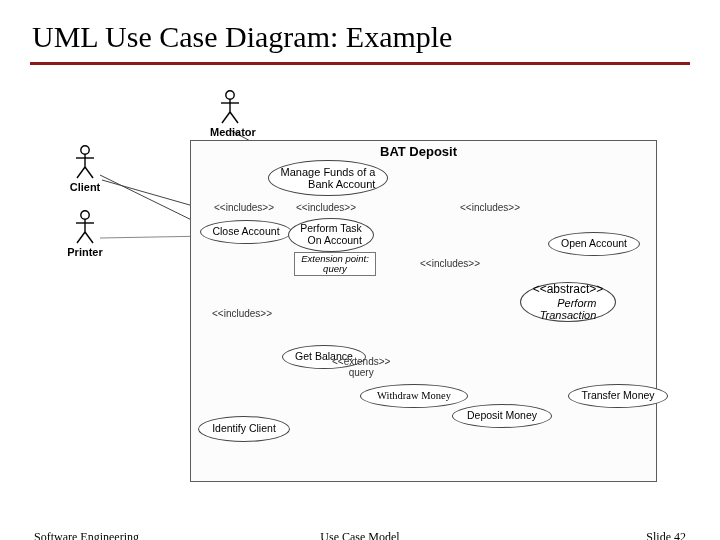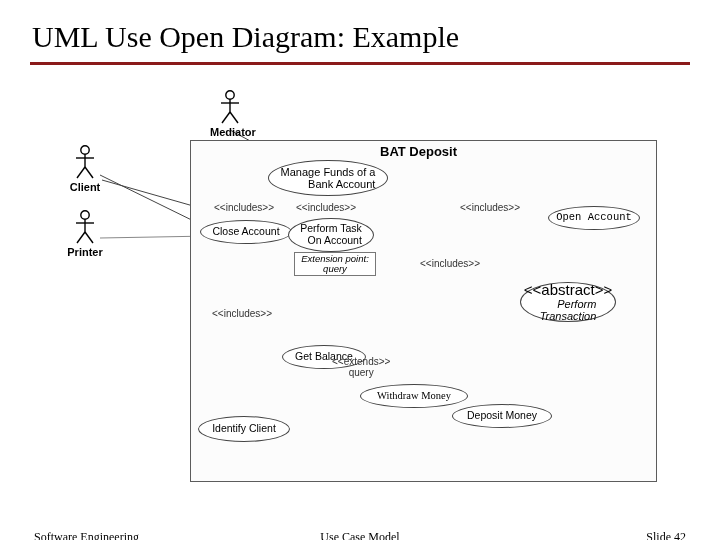--- a/index.html
+++ b/index.html
@@ -111,21 +111,21 @@
   .footer .fl { position: absolute; left: 34px; }
   .footer .fc { position: absolute; left: 0; width: 720px; text-align: center; }
   .footer .fr { position: absolute; right: 34px; }
   svg.edges { position: absolute; left: 0; top: 0; width: 600px; height: 390px; pointer-events: none; }
 </style>
 </head>
 <body>
 
 <div class="slide">
 
-  <div class="title">UML Use Open Diagram: Example</div>
+  <div class="title">UML Use Case Diagram: Example</div>
   <div class="title-underline"></div>
 
   <div class="diagram">
 
     <svg class="edges" viewBox="0 0 600 390">
       <defs>
         <marker id="arrow" markerWidth="9" markerHeight="9" refX="7" refY="4.5" orient="auto">
           <path d="M1,1 L8,4.5 L1,8" fill="none" stroke="#444" stroke-width="1"></path>
         </marker>
         <marker id="tri" markerWidth="12" markerHeight="12" refX="10" refY="6" orient="auto">
@@ -204,41 +204,44 @@
 
     <div class="usecase small" style="left:140px; top:130px; width:92px; height:24px;">
       <span>Close Account</span>
     </div>
 
     <div class="usecase small" style="left:228px; top:128px; width:86px; height:34px;">
       <span>Perform Task<br>On Account</span>
     </div>
     <div class="ext-label" style="left:234px; top:162px; width:74px;font-style:italic;">Extension point:<br>query</div>
 
-    <div class="usecase small" style="left:488px; top:116px; width:92px; height:24px;font-family:Liberation Mono, monospace;">
+    <div class="usecase small" style="left:488px; top:142px; width:92px; height:24px;">
       <span>Open Account</span>
     </div>
 
     <div class="usecase" style="left:460px; top:192px; width:96px; height:40px; flex-direction:column;">
-      <span style="font-size:15px;">&lt;&lt;abstract&gt;&gt;</span>
+      <span style="font-size:12px;">&lt;&lt;abstract&gt;&gt;</span>
       <span style="font-style:italic;">Perform<br>Transaction</span>
     </div>
 
     <div class="usecase small" style="left:222px; top:255px; width:84px; height:24px;">
       <span>Get Balance</span>
     </div>
 
     <div class="usecase small" style="left:300px; top:294px; width:108px; height:24px;font-family:Liberation Serif, serif;">
       <span>Withdraw Money</span>
     </div>
 
     <div class="usecase small" style="left:392px; top:314px; width:100px; height:24px;">
       <span>Deposit Money</span>
     </div>
 
+    <div class="usecase small" style="left:508px; top:294px; width:100px; height:24px;">
+      <span>Transfer Money</span>
+    </div>
 
     <div class="usecase small" style="left:138px; top:326px; width:92px; height:26px;">
       <span>Identify Client</span>
     </div>
 
     <div class="rel-label" style="left:154px; top:112px;">&lt;&lt;includes&gt;&gt;</div>
     <div class="rel-label" style="left:236px; top:112px;">&lt;&lt;includes&gt;&gt;</div>
     <div class="rel-label" style="left:400px; top:112px;">&lt;&lt;includes&gt;&gt;</div>
     <div class="rel-label" style="left:360px; top:168px;">&lt;&lt;includes&gt;&gt;</div>
     <div class="rel-label" style="left:152px; top:218px;">&lt;&lt;includes&gt;&gt;</div>

